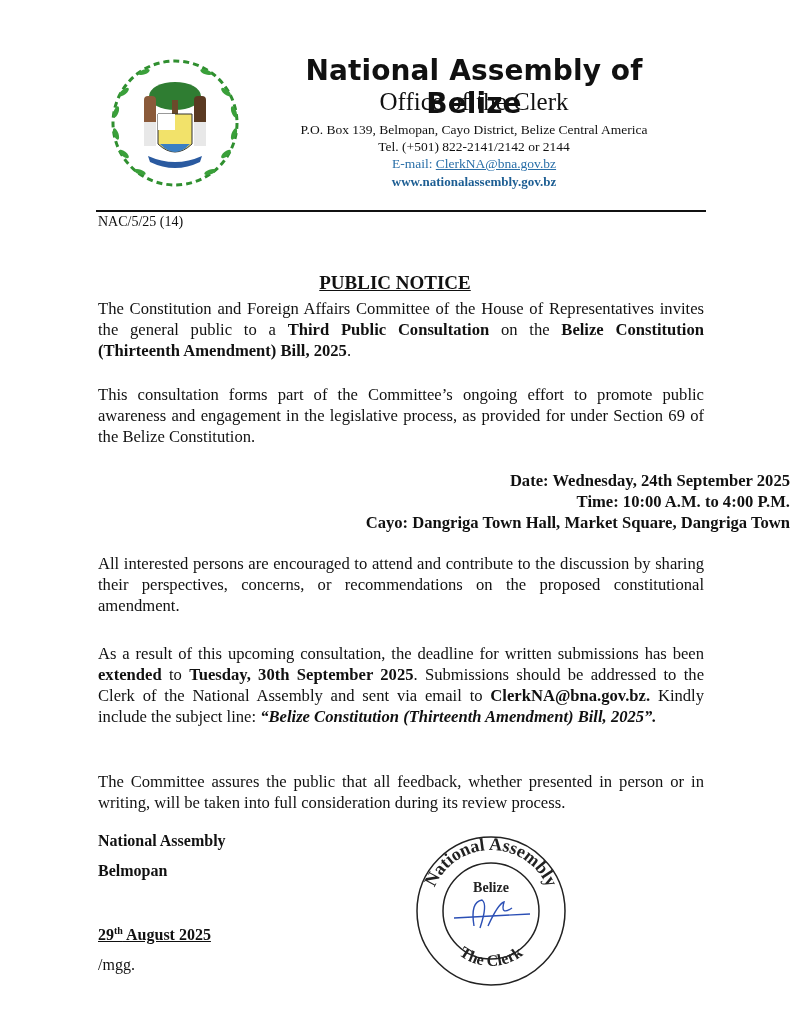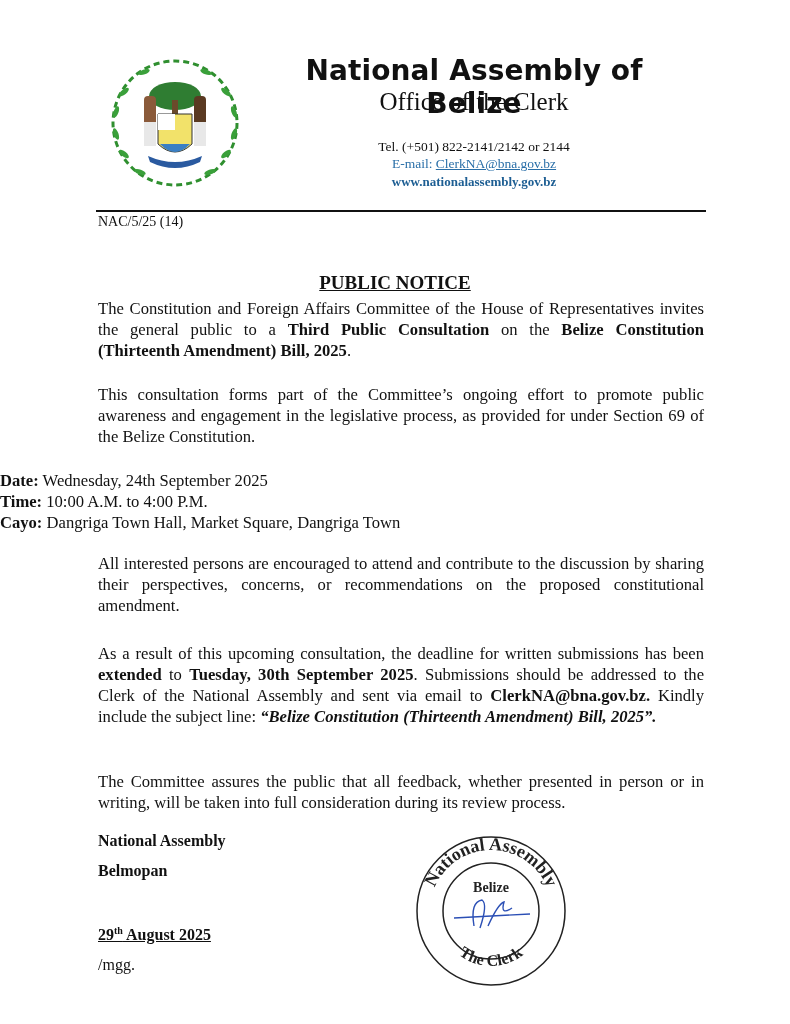--- a/index.html
+++ b/index.html
@@ -14,21 +14,21 @@
   .hdr-email a { color: #2a6fa8; text-decoration: underline; }
   .hdr-web { color: #1d5e93; font-weight: bold; font-size: 13px; }
 
   .rule { position: absolute; left: 96px; top: 210px; width: 610px; height: 2px; background: #111; }
   .ref { position: absolute; left: 98px; top: 214px; font-size: 14px; font-weight: normal; }
 
   .notice-title { position: absolute; left: 0; width: 790px; top: 263px; text-align: center; font-size: 19px; font-weight: bold; text-decoration: underline; margin-top: 9px; }
 
   .para { position: absolute; left: 98px; width: 606px; font-size: 16.6px; line-height: 21px; text-align: justify; }
   .para b, .para strong { font-weight: bold; }
-  .details { position: absolute; left: 0; width: 790px; top: 470px; text-align: left; font-size: 16.6px; line-height: 21px; }
+  .details { position: absolute; left: 0; width: 790px; top: 470px; text-align: right; font-size: 16.6px; line-height: 21px; font-weight: bold; }
 
   .sign-block { position: absolute; left: 98px; font-size: 16px; font-weight: bold; }
   .date-line { position: absolute; left: 98px; top: 925px; font-size: 16px; font-weight: bold; text-decoration: underline; }
   .date-line sup { font-size: 10px; }
   .initials { position: absolute; left: 98px; top: 956px; font-size: 16px; }
 
   .stamp { position: absolute; left: 412px; top: 832px; width: 158px; height: 158px; }
 </style>
 </head>
 <body>
@@ -60,20 +60,21 @@
     <rect x="40" y="70" width="12" height="24" fill="#e8e8e8"></rect>
     <rect x="90" y="70" width="12" height="24" fill="#e8e8e8"></rect>
     <path d="M54 62 H88 V92 Q71 108 54 92 Z" fill="#f2e26a" stroke="#333" stroke-width="1"></path>
     <path d="M54 62 H71 V78 H54 Z" fill="#ffffff"></path>
     <path d="M56 92 Q71 108 86 92 Z" fill="#3a7fc4"></path>
     <path d="M44 104 Q71 116 98 104 L96 110 Q71 122 46 110 Z" fill="#2a5aa0"></path>
   </svg>
 
   <div class="hdr-title">National Assembly of Belize</div>
   <div class="hdr-sub">Office of the Clerk</div>
+  <div class="hdr-line" style="top:122px;">P.O. Box 139, Belmopan, Cayo District, Belize Central America</div>
   <div class="hdr-line" style="top:139px;">Tel. (+501) 822-2141/2142 or 2144</div>
   <div class="hdr-line hdr-email" style="top:156px;">
     <span>E-mail: </span><a>ClerkNA@bna.gov.bz</a>
   </div>
   <div class="hdr-line hdr-web" style="top:174px;">www.nationalassembly.gov.bz</div>
 
   <div class="rule"></div>
   <div class="ref">NAC/5/25 (14)</div>
 
   <div class="notice-title">PUBLIC NOTICE</div>

